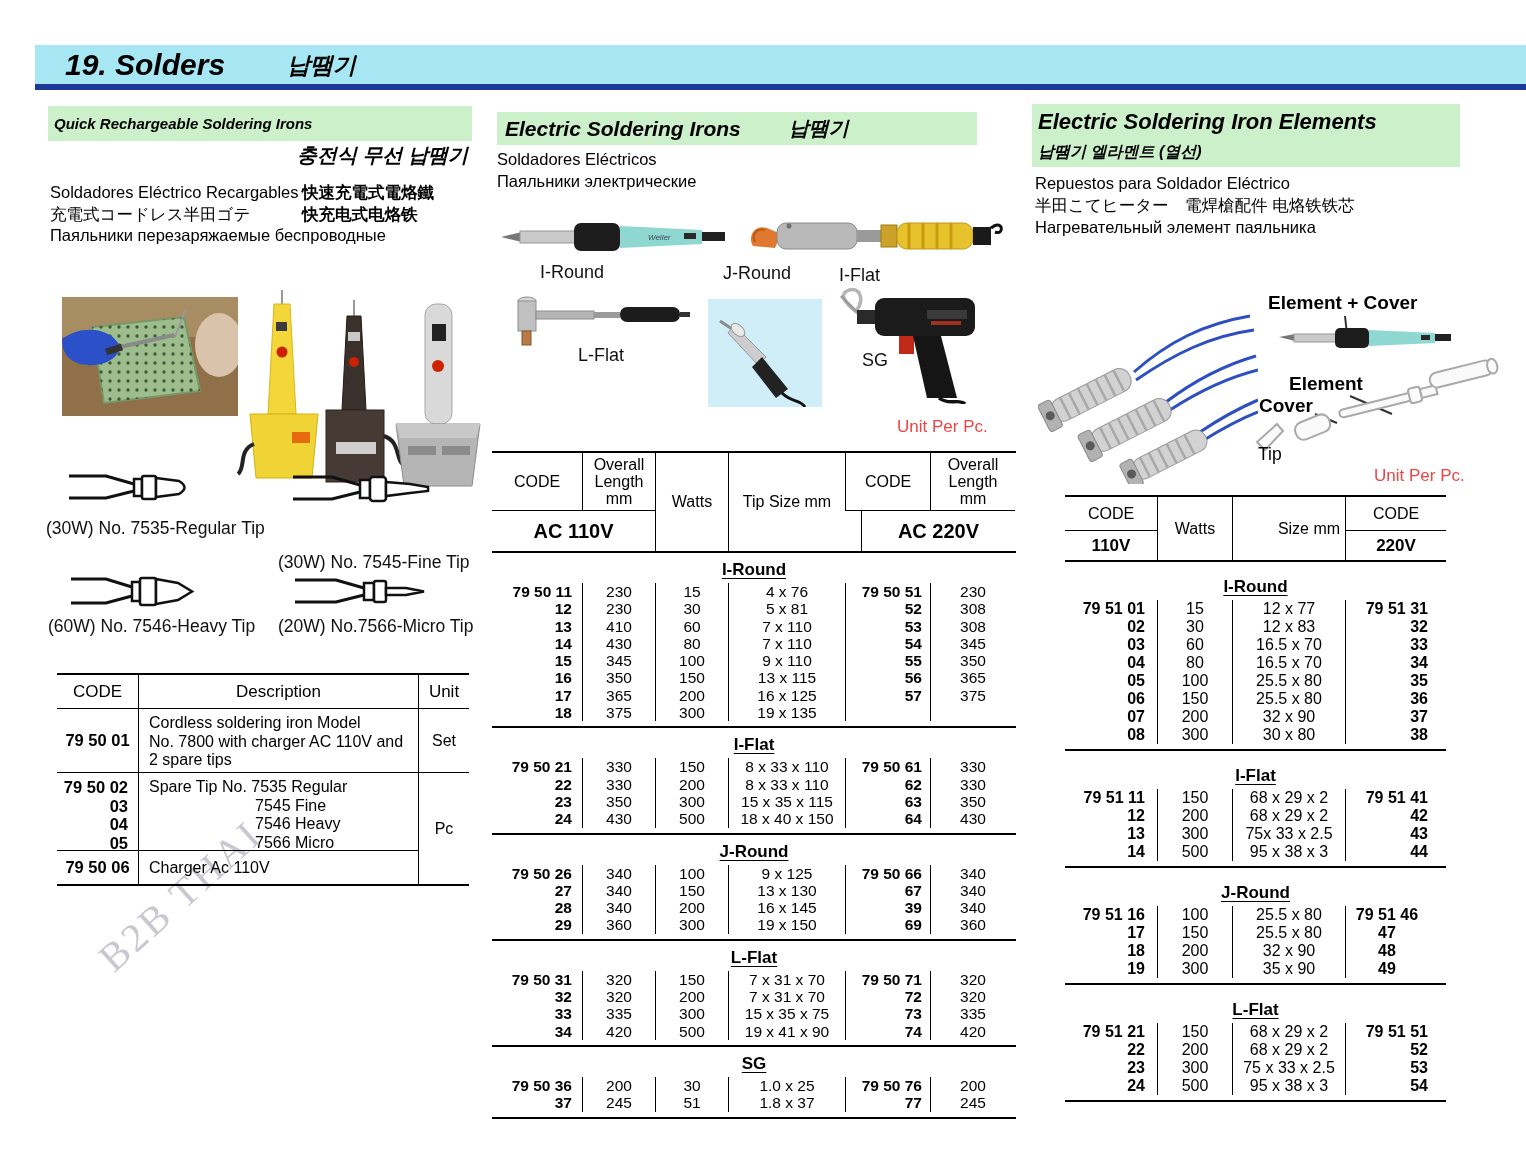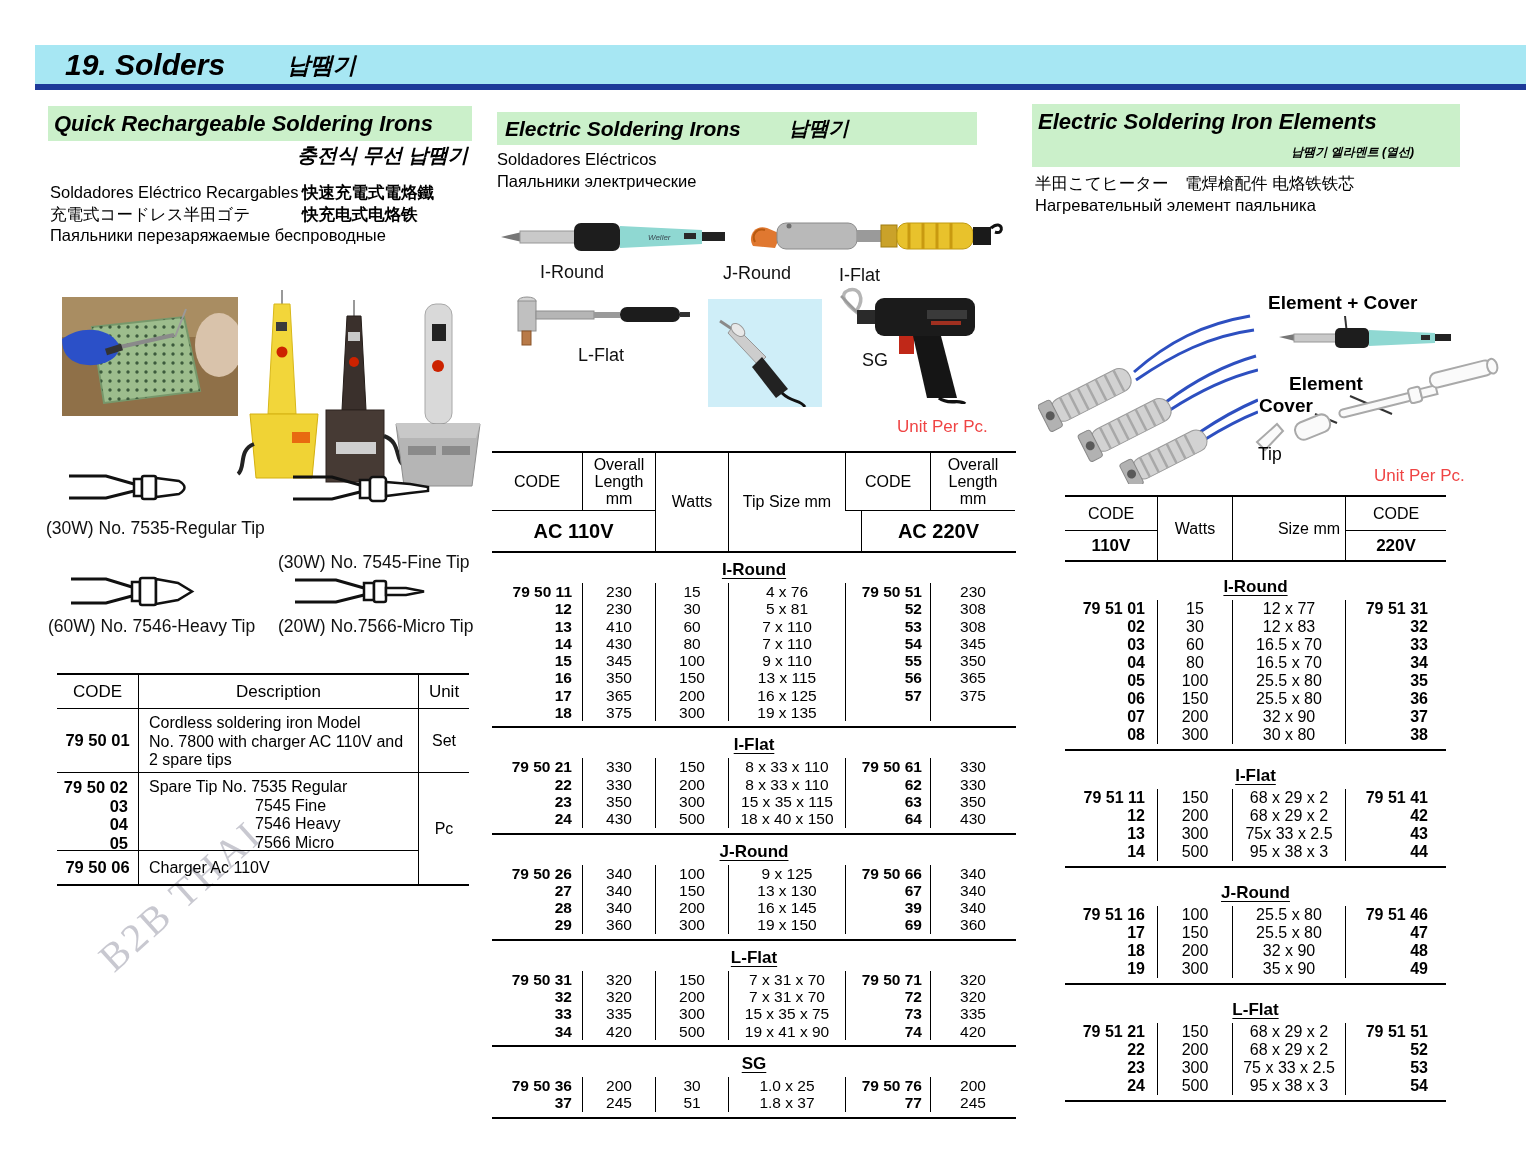--- a/index.html
+++ b/index.html
@@ -17,38 +17,38 @@
   .band .ko { font-size:23px; font-weight:bold; font-style:italic; margin-left:62px; }
   .band-rule { left:35px; top:84px; width:1491px; height:6px; background:#1d3a99; }
 
   
   .watermark { left:105px; top:940px; font-family:"Liberation Serif", serif;
                font-size:40px; letter-spacing:3px; color:rgba(155,155,170,.55);
                transform:rotate(-42deg); transform-origin:left center; }
 
   
   .sec-band { background:#cbf0ca; font-weight:bold; font-style:italic; }
-  .c1-title { left:48px; top:106px; width:424px; height:35px; font-size:22px;
+  .c1-title { left:48px; top:106px; width:424px; height:35px; font-size:15px;
               display:flex; align-items:center; padding-left:6px; }
   .c1-ko { left:48px; top:142px; width:424px; font-size:20px; font-weight:bold;
            font-style:italic; text-align:right; padding-right:4px; }
   .lang { font-size:16.5px; line-height:21.5px; }
   .c1-lang { left:50px; top:182px; width:432px; }
   .c1-lang .lrow { display:flex; }
   .c1-lang .l { width:252px; }
   .c1-lang .r { font-weight:600; }
 
   .c2-title { left:497px; top:112px; width:480px; height:33px; font-size:21px;
               display:flex; align-items:center; padding-left:8px; }
   .c2-title .ko2 { font-size:20px; margin-left:48px; }
   .c2-lang { left:497px; top:149px; width:420px; }
 
   .c3-title { left:1032px; top:104px; width:428px; height:63px; font-size:22px;
               padding:3px 6px 0 6px; line-height:30px; }
-  .c3-title .line2 { font-size:12px; text-align:right; padding-right:40px; }
+  .c3-title .line2 { font-size:16px; padding-right:40px; }
   .c3-lang { left:1035px; top:172px; width:460px; line-height:22px; }
 
   .photo-label { font-size:18px; color:#111; }
   .tip-label { font-size:17.5px; color:#111; }
   .unit-note { font-size:17px; color:#ef4444; }
   .bold-label { font-weight:bold; font-size:19px; }
 
   
   .tbl { position:absolute; border-top:2px solid #000; background:transparent; }
   .c { display:flex; align-items:center; justify-content:center; text-align:center; }
@@ -574,20 +574,21 @@
           </div>
         </div>
       </div>
   </div>
 
   <div class="abs sec-band c3-title">
     <div>Electric Soldering Iron Elements</div>
     <div class="line2">납땜기 엘라멘트 (열선)</div>
   </div>
   <div class="abs lang c3-lang">
+    <div>Repuestos para Soldador Eléctrico</div>
     <div>半田こてヒーター　電焊槍配件 电烙铁铁芯</div>
     <div>Нагревательный элемент паяльника</div>
   </div>
 
   <svg class="abs" style="left:1038px;top:294px;" width="220" height="190" viewBox="0 0 220 190">
     <g stroke="#2d4fc0" stroke-width="3" fill="none">
       <path d="M96 78 C130 48 165 30 212 22"></path>
       <path d="M98 86 C136 60 172 42 216 36"></path>
       <path d="M128 108 C160 84 190 70 218 62"></path>
       <path d="M132 116 C166 94 196 82 220 76"></path>
@@ -758,21 +759,21 @@
               <div class="cell-line">150</div>
               <div class="cell-line">200</div>
               <div class="cell-line">300</div>
             </div>
             <div class="sec-col divided" style="width: 113px; text-align: center;">
               <div class="cell-line">25.5 x 80</div>
               <div class="cell-line">25.5 x 80</div>
               <div class="cell-line">32 x 90</div>
               <div class="cell-line">35 x 90</div>
             </div>
-            <div class="sec-col divided codecol" style="width: 101px; text-align: right; padding-right: 18px;">
+            <div class="sec-col divided codecol" style="width: 101px; text-align: center; padding-right: 18px;">
               <div class="cell-line">79 51 46</div>
               <div class="cell-line">47</div>
               <div class="cell-line">48</div>
               <div class="cell-line">49</div>
             </div>
           </div>
         </div>
         <div class="t-section t3s">
           <div class="sec-label lab3">
             <span>L-Flat</span>

